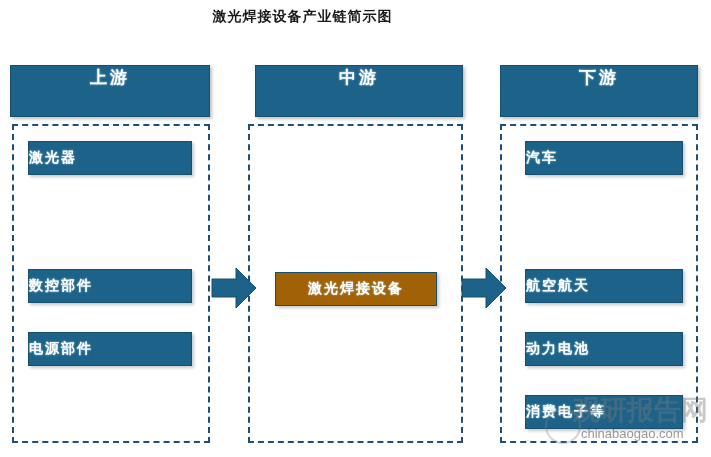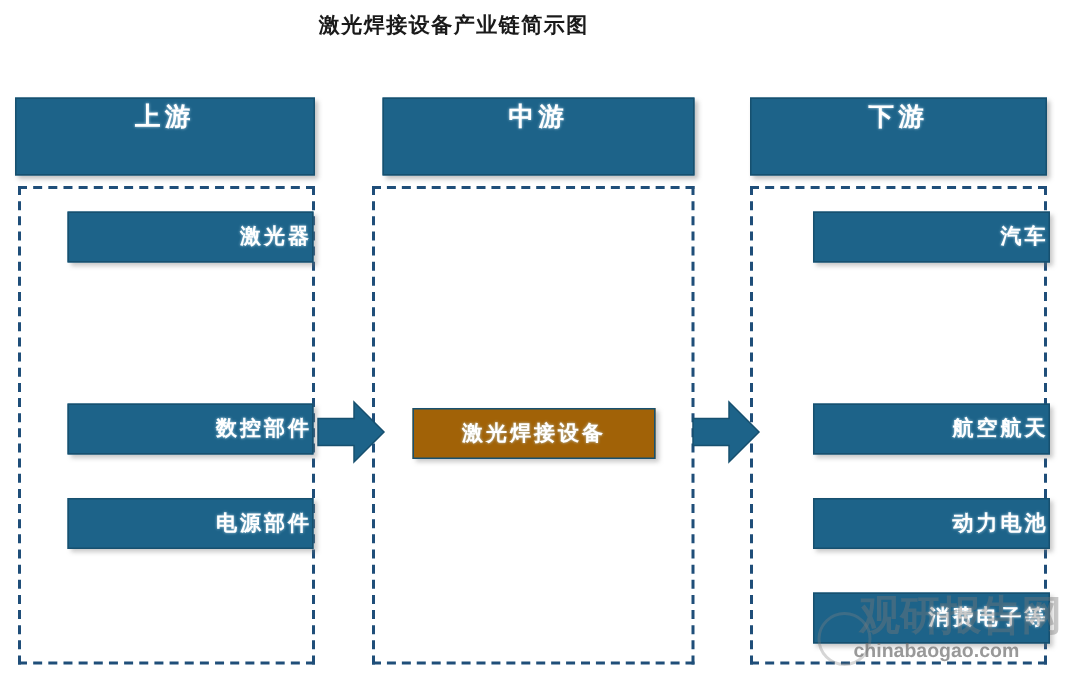--- a/index.html
+++ b/index.html
@@ -74,35 +74,34 @@
 
   
   .item {
     position: absolute;
     height: 34px;
     background: #1d6389;
     border: 1px solid #17506f;
     box-shadow: 2px 2px 3px rgba(120,120,120,0.4);
     display: flex;
     align-items: center;
-    justify-content: flex-end;
-    box-sizing: border-box;
-    margin-left: 17px;
+    justify-content: flex-start;
+    box-sizing: border-box;
   }
   .item span {
     font-family: "Liberation Serif", "DejaVu Serif", serif;
     font-size: 14px;
     font-weight: 700;
     color: #ffffff;
     letter-spacing: 2px;
     text-shadow: 0 0 2px rgba(200,230,245,0.85);
     white-space: nowrap;
   }
   .item-left  { left: 28px;  width: 164px; }
-  .item-right { left: 525px; width: 158px; padding-left: 44px; }
+  .item-right { left: 525px; width: 158px; }
 
   .item-mid {
     position: absolute;
     left: 275px;
     top: 272px;
     width: 162px;
     height: 34px;
     background: #a16207;
     border: 1px solid #17506f;
     box-shadow: 2px 2px 3px rgba(120,120,120,0.4);
@@ -146,25 +145,25 @@
     top: 0px;
     font-family: "Liberation Serif", "DejaVu Serif", serif;
     font-size: 27px;
     font-weight: 700;
     color: rgba(120,120,120,0.40);
     letter-spacing: 0px;
     white-space: nowrap;
   }
   .wm-url {
     position: absolute;
-    left: 24px;
+    left: 36px;
     top: 34px;
     font-family: "Liberation Sans", "DejaVu Sans", sans-serif;
     font-size: 13px;
-    font-weight: 700;
+    font-weight: 400;
     color: rgba(105,105,105,0.68);
     white-space: nowrap;
   }
   .wm-logo {
     position: absolute;
     left: 0px;
     top: 16px;
     width: 36px;
     height: 36px;
     border: 2px solid rgba(130,130,130,0.33);

